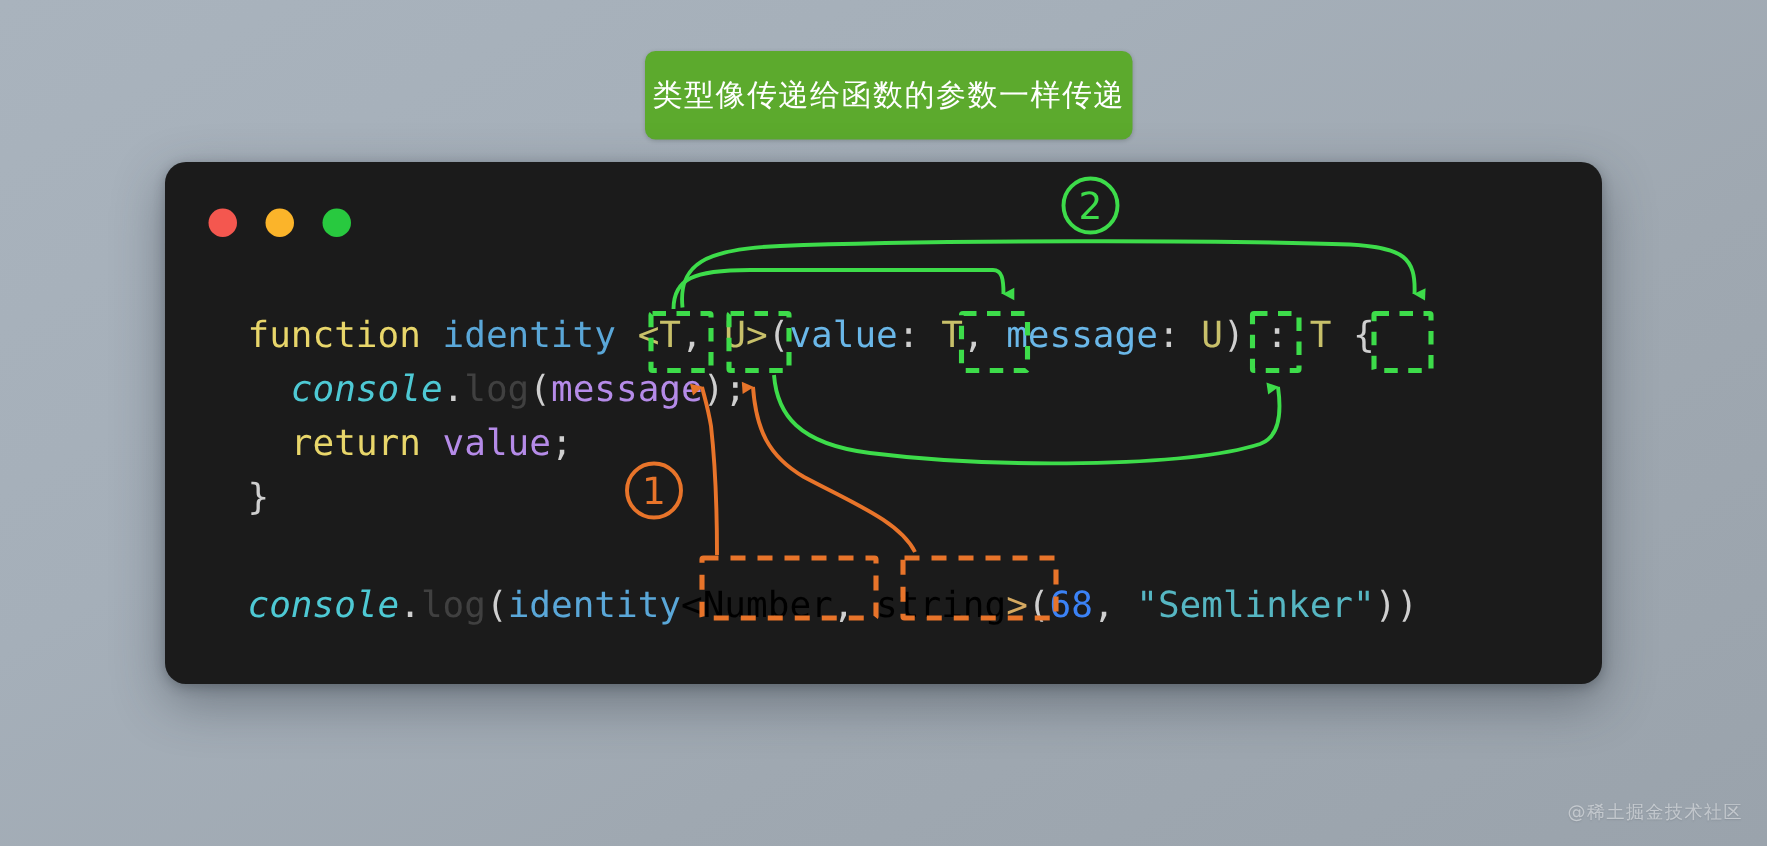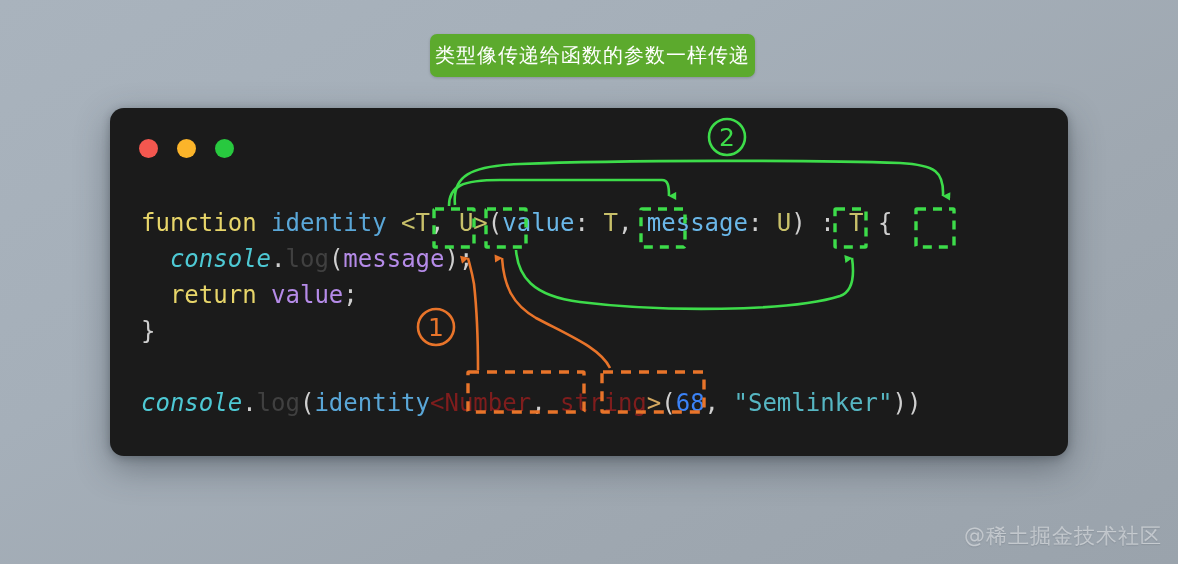--- a/index.html
+++ b/index.html
@@ -15,21 +15,21 @@
     background: linear-gradient(150deg, #a9b3bd 0%, #a5afb9 35%, #9fa8b1 65%, #9aa3ac 100%);
     position: relative;
   }
 
   
   #banner {
     position: absolute;
     left: 430px;
     top: 34px;
     width: 325px;
-    height: 43px;
+    height: 59px;
     background: #5caa2d;
     border-radius: 7px;
     display: flex;
     align-items: center;
     justify-content: center;
     box-shadow: 0 1px 3px rgba(0,0,0,0.18);
   }
   #banner-text {
     color: #ffffff;
     font-size: 20px;
@@ -67,52 +67,52 @@
     position: absolute;
     left: 141px;
     top: 205px;
     font-family: "DejaVu Sans Mono", monospace;
     font-size: 24px;
     line-height: 36px;
     white-space: pre;
     color: #d4d4d4;
     letter-spacing: 0px;
   }
-  .ln { display: block; height: 36px; }
+  .ln { display: block; height: 36px; margin-left: 24px; }
   .blank { height: 36px; display: block; }
 
   .kw    { color: #e8d66a; }   
   .fn    { color: #5aa7d8; }   
   .obj   { color: #4ec9d4; font-style: italic; }   
   .meth  { color: #404040; }   
   .var   { color: #b58be8; }   
   .param { color: #6ab7e8; }   
   .type  { color: #c8c06a; }   
-  .gen   { color: #7f1d1d; }   
+  .gen   { color: #000000; }   
   .num   { color: #3b82f6; }   
   .str   { color: #56b6c2; }   
   .punc  { color: #cfcfcf; }
   .op    { color: #d4a860; }
 
   
   #overlay {
     position: absolute;
     left: 0; top: 0;
     width: 1178px;
     height: 564px;
     pointer-events: none;
   }
 
   
   #watermark {
     position: absolute;
     right: 16px;
     bottom: 14px;
     font-family: "DejaVu Sans", sans-serif;
-    font-size: 21px;
+    font-size: 12px;
     color: rgba(255,255,255,0.45);
     letter-spacing: 1px;
     text-shadow: 0 1px 1px rgba(90,100,112,0.25);
     text-align: center;
   }
 </style>
 </head>
 <body>
 
 <div id="banner" style="background: rgb(92, 170, 45);">

